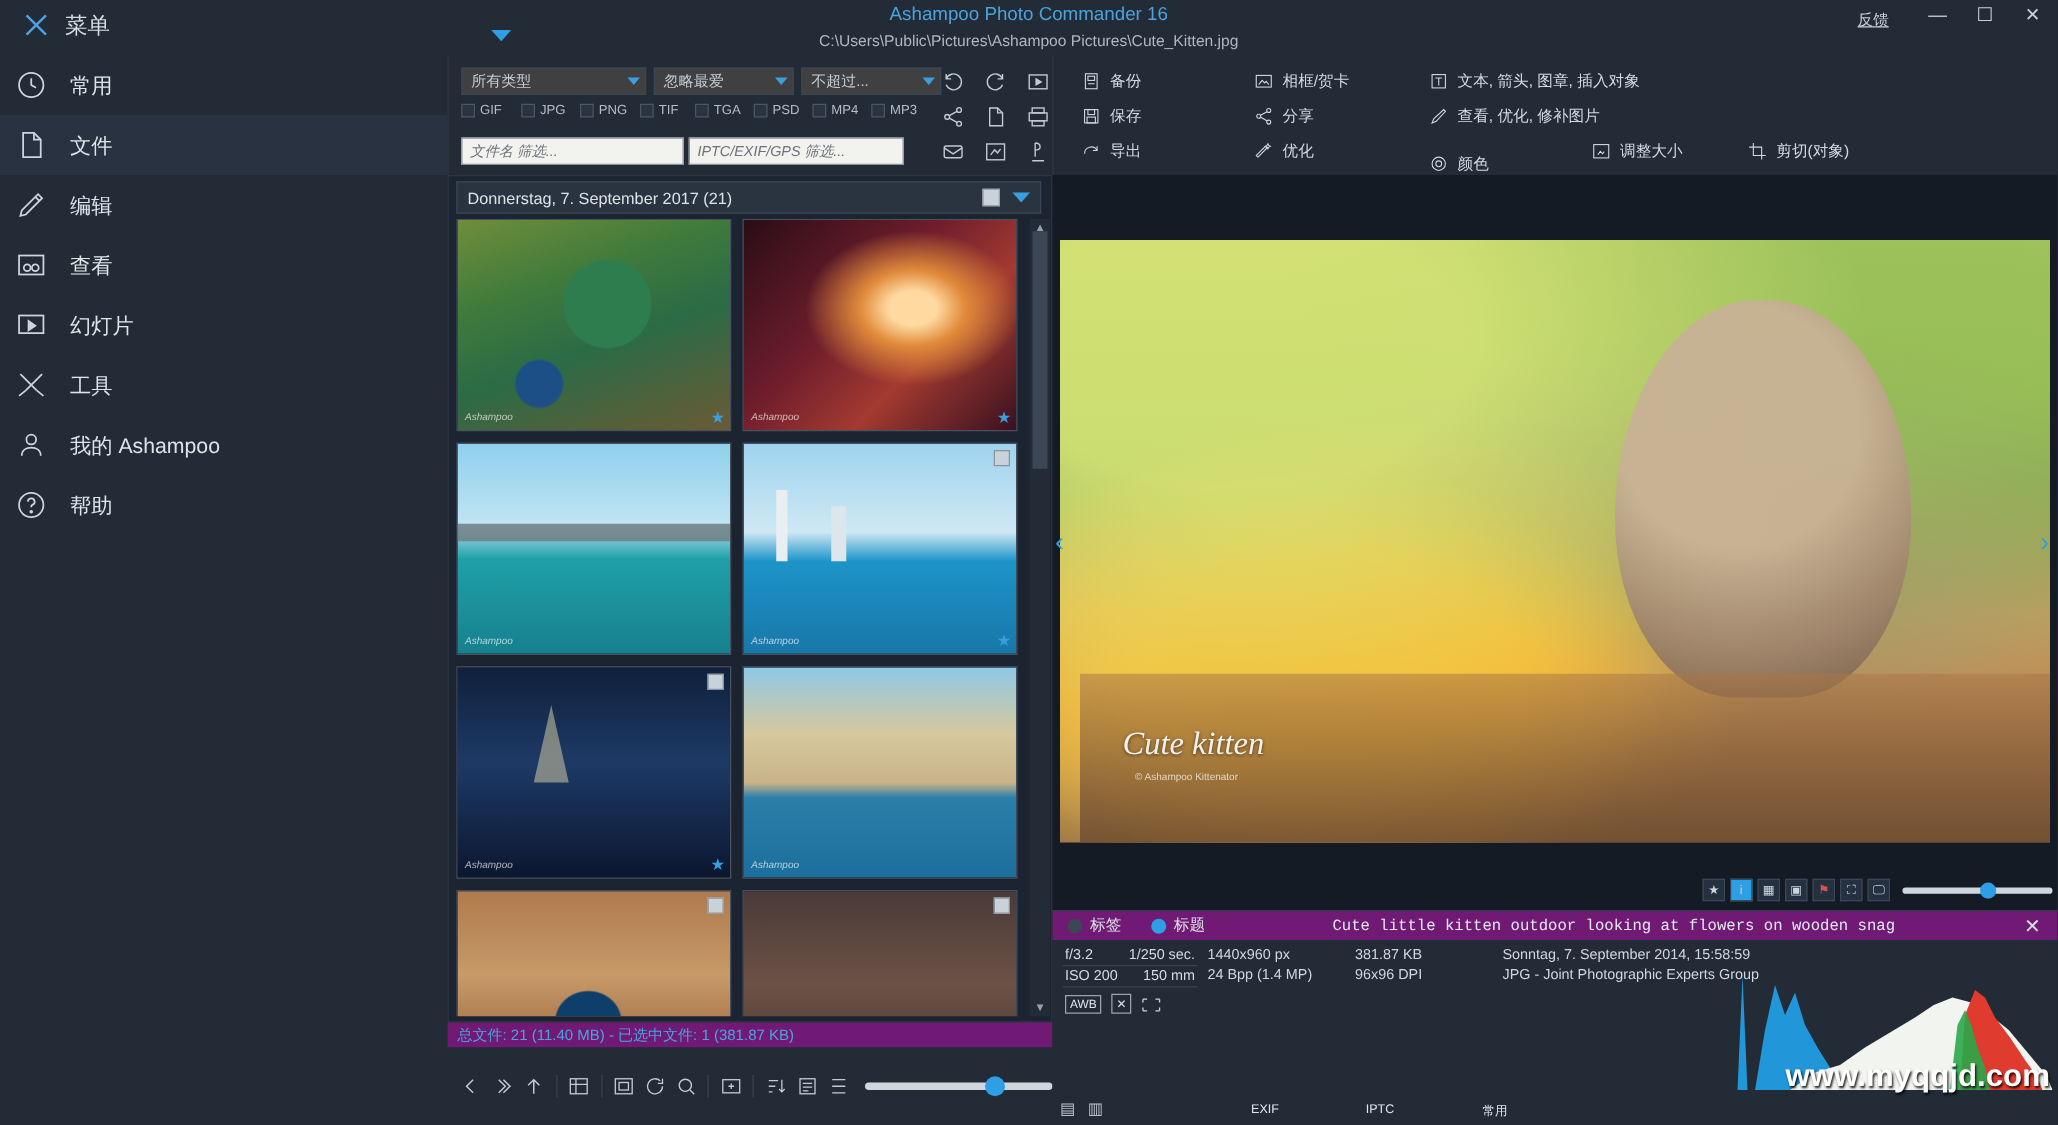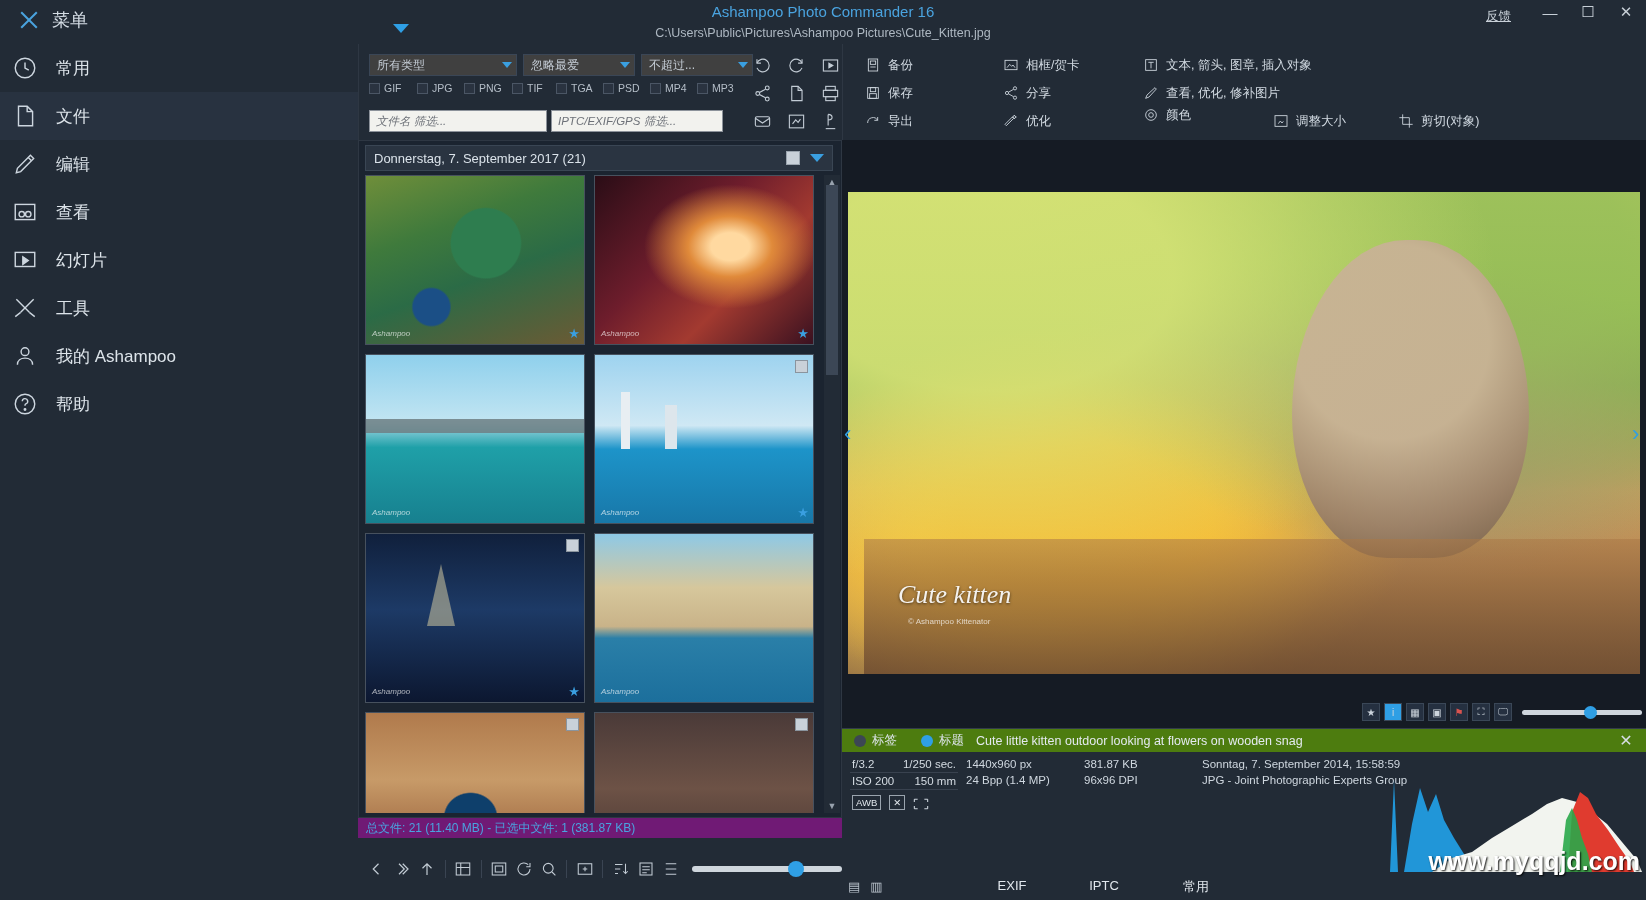--- a/index.html
+++ b/index.html
@@ -228,28 +228,28 @@
     background: #2f9fe5; border-radius: 50%;
   }
   .nav-arrow {
     position: absolute; top: 50%; margin-top: -18px; width: 12px; height: 36px;
     color: #2f9fe5; font-size: 22px; line-height: 36px;
   }
 
   
   #tagbar {
     position: absolute; left: 842px; top: 728px; width: 804px; height: 24px;
-    background: #4d7c0f; border-top: 1px solid #323c4a;
+    background: #701a75; border-top: 1px solid #323c4a;
     display: flex; align-items: center; font-size: 12.5px;
   }
   .tagtab { display: flex; align-items: center; gap: 6px; padding: 0 12px; color: #dde4ea; }
   .tag-dot { width: 12px; height: 12px; border-radius: 50%; background: #3c4654; }
   .tag-dot.on { background: #2f9fe5; }
   #tag-caption {
-    flex: 1; text-align: left; font-size: 12.5px; color: #e4eaf0;
+    flex: 1; text-align: center; font-size: 12.5px; color: #e4eaf0; font-family: Liberation Mono, monospace;
   }
   #tag-close { width: 40px; text-align: center; font-size: 16px; color: #d6dde4; }
   #tag-caret {
     position: absolute; left: 393px; top: 24px; width: 0; height: 0;
     border-left: 8px solid transparent; border-right: 8px solid transparent;
     border-top: 9px solid #2f9fe5;
   }
 
   
   #infopanel {
@@ -278,21 +278,21 @@
   }
   #watermark {
     position: absolute; right: 6px; bottom: 24px;
     font-family: "Liberation Sans", sans-serif; font-weight: bold;
     font-size: 25px; color: #ffffff;
     text-shadow: 1px 1px 2px rgba(0,0,0,.9);
     margin-top: 17px;
   }
   #info-tabs {
     position: absolute; left: 124px; bottom: 4px; display: flex; gap: 0;
-    font-size: 13px; color: #e1e7ed;
+    font-size: 10px; color: #e1e7ed;
   }
   #info-tabs .it { width: 92px; text-align: center; }
   #info-leftbtns {
     position: absolute; left: 6px; bottom: 6px; display: flex; gap: 10px;
     color: #b8c1ca; font-size: 13px;
   }
 </style>
 </head>
 <body>
 
@@ -567,21 +567,21 @@
         <path d="M8 8h8M12 8v9"></path>
       </svg>
     <span>文本, 箭头, 图章, 插入对象</span>
   </div>
   <div class="tb-item" style="left:300px;top:38px">
     <svg viewBox="0 0 24 24" fill="none" stroke="currentColor" stroke-width="1.3">
         <path d="M4 20l2-5L18 4l2 2L9 18z"></path>
       </svg>
     <span>查看, 优化, 修补图片</span>
   </div>
-  <div class="tb-item" style="left:300px;top:60px">
+  <div class="tb-item" style="left:300px;top:76px">
     <svg viewBox="0 0 24 24" fill="none" stroke="currentColor" stroke-width="1.3">
         <circle cx="12" cy="12" r="8"></circle>
         <circle cx="12" cy="12" r="3.5"></circle>
       </svg>
     <span>颜色</span>
   </div>
 
   <div class="tb-item" style="left:430px;top:66px">
     <svg viewBox="0 0 24 24" fill="none" stroke="currentColor" stroke-width="1.3">
         <rect x="3" y="4" width="18" height="16"></rect>

